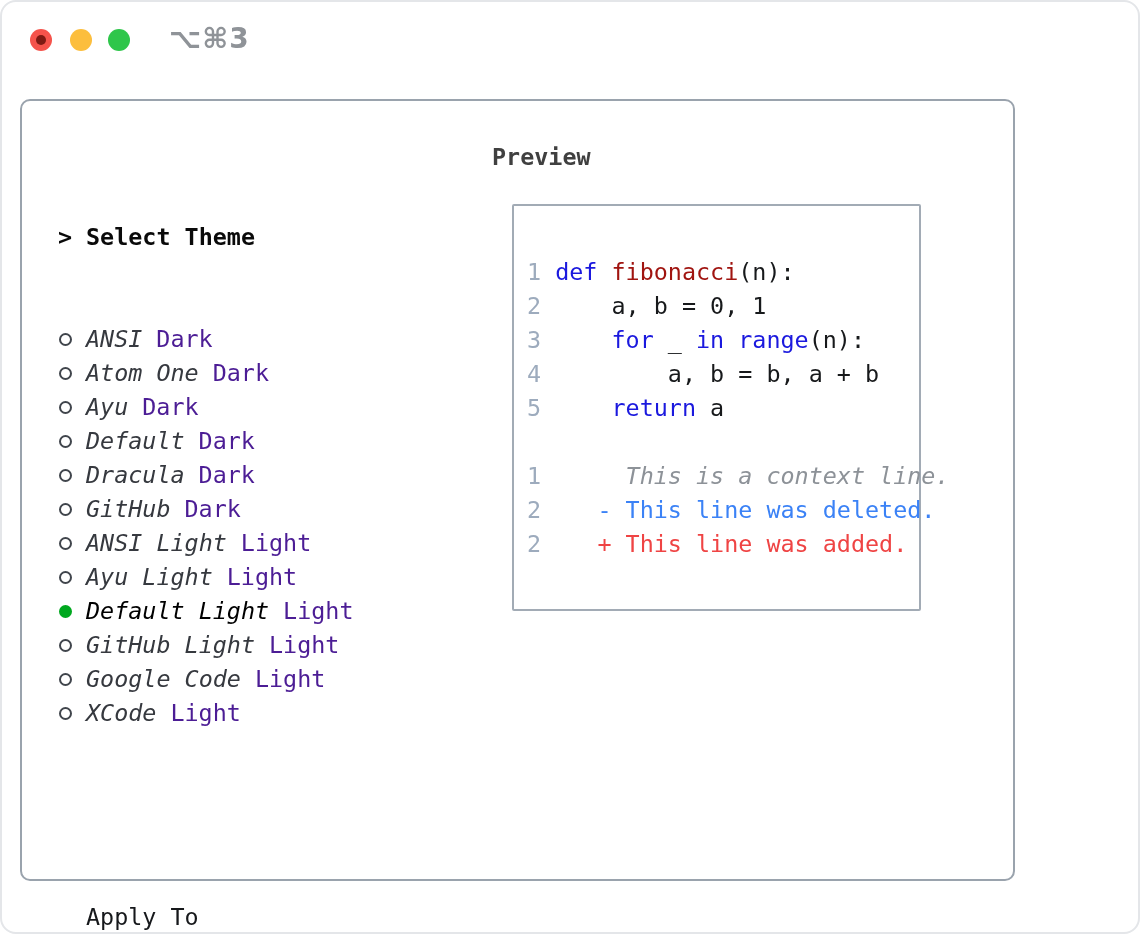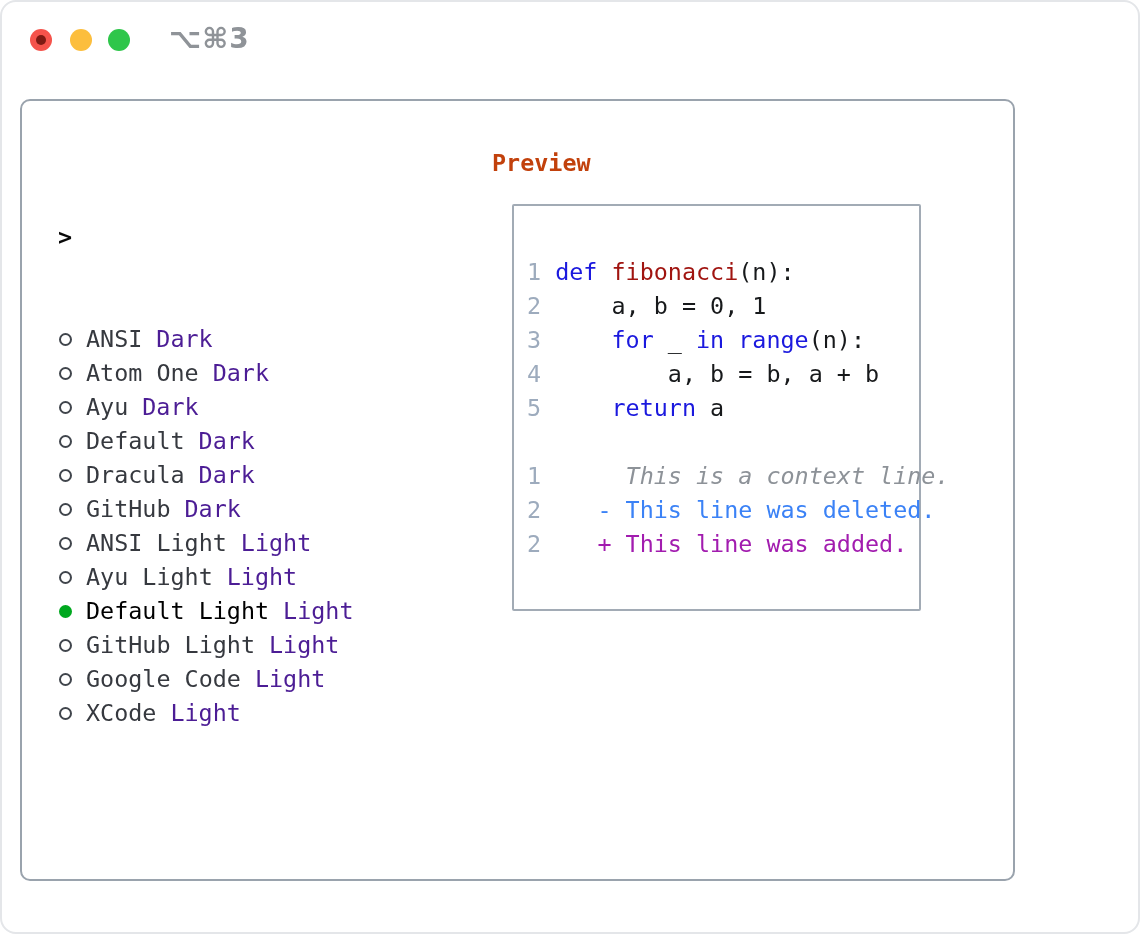--- a/index.html
+++ b/index.html
@@ -36,69 +36,72 @@
   }
   .row { height:34px; display:flex; align-items:center; }
   .marker { display:inline-flex; width:28px; align-items:center; flex:none; }
   .circle {
     display:inline-block; width:13px; height:13px; border-radius:50%;
     border:2px solid #40454c; margin-left:1px;
   }
   .circle.filled { background:#00a81f; border-color:#00a81f; }
   .cursor-char { font-weight:bold; color:#0a0a0a; }
   .list-title { font-weight:bold; color:#0a0a0a; }
-  .name { color:#36393f; }
+  .name { color:#36393f;font-style:italic; }
   .theme-row.selected .name { color:#000000; }
   .variant { color:#4c1d95; margin-left:14px; }
   .apply-title { color:#16181b; }
   .spacer-row { height:34px; }
   
   .preview-title {
-    position:absolute; left:470px; top:45px; height:34px; line-height:34px;
-    font-size:23.4px; font-weight:bold; color:#c2410c;
+    position:absolute; left:470px; top:39px; height:34px; line-height:34px;
+    font-size:23.4px; font-weight:bold; color:#404040;
   }
   .preview-box {
     position:absolute; left:490px; top:103px; width:409px; height:407px;
     border:2px solid #a2abb5; border-radius:2px; background:#fff;
   }
   .code-pane {
     position:absolute; left:13px; top:49px;
     font-size:23.4px; line-height:34px; white-space:pre; color:#17191b;
   }
   .code-line { height:34px; }
   .tok-num { color:#9dabbd; }
   .tok-kw  { color:#1b19de; }
   .tok-fn  { color:#a01410; }
   .tok-code{ color:#17191b; }
   .tok-ctx { color:#8d9298;font-style:italic; }
   .tok-del { color:#3b82f6; }
-  .tok-add { color:#a21caf; }
+  .tok-add { color:#ef4444; }
 </style>
 </head>
 <body>
 
 <div class="screen">
 
   <div class="titlebar">
     <div class="light light-red" style="background: rgb(245, 83, 75);">
       <span class="inner-dot"></span>
     </div>
     <div class="light light-yellow" style="background: rgb(252, 190, 61);"></div>
     <div class="light light-green" style="background: rgb(46, 198, 74);"></div>
     <div class="shortcut">⌥⌘3</div>
   </div>
 
   <div class="card">
 
     <div class="left-panel">
       <div class="row">
-        <span class="marker"><span class="cursor-char">&gt;</span></span>
+        <span class="marker"><span class="cursor-char">&gt;</span></span><span class="list-title">Select Theme</span>
       </div>
       <div id="theme-rows"><div class="row theme-row"><span class="marker"><span class="circle"></span></span><span class="name">ANSI</span><span class="variant">Dark</span></div><div class="row theme-row"><span class="marker"><span class="circle"></span></span><span class="name">Atom One</span><span class="variant">Dark</span></div><div class="row theme-row"><span class="marker"><span class="circle"></span></span><span class="name">Ayu</span><span class="variant">Dark</span></div><div class="row theme-row"><span class="marker"><span class="circle"></span></span><span class="name">Default</span><span class="variant">Dark</span></div><div class="row theme-row"><span class="marker"><span class="circle"></span></span><span class="name">Dracula</span><span class="variant">Dark</span></div><div class="row theme-row"><span class="marker"><span class="circle"></span></span><span class="name">GitHub</span><span class="variant">Dark</span></div><div class="row theme-row"><span class="marker"><span class="circle"></span></span><span class="name">ANSI Light</span><span class="variant">Light</span></div><div class="row theme-row"><span class="marker"><span class="circle"></span></span><span class="name">Ayu Light</span><span class="variant">Light</span></div><div class="row theme-row selected"><span class="marker"><span class="circle filled"></span></span><span class="name">Default Light</span><span class="variant">Light</span></div><div class="row theme-row"><span class="marker"><span class="circle"></span></span><span class="name">GitHub Light</span><span class="variant">Light</span></div><div class="row theme-row"><span class="marker"><span class="circle"></span></span><span class="name">Google Code</span><span class="variant">Light</span></div><div class="row theme-row"><span class="marker"><span class="circle"></span></span><span class="name">XCode</span><span class="variant">Light</span></div></div>
       <div class="spacer-row"></div>
+      <div class="row">
+        <span class="marker"></span><span class="apply-title">Apply To</span>
+      </div>
       
       
       
     </div>
 
     <div class="preview-title">Preview</div>
 
     <div class="preview-box">
       <div class="code-pane" id="code-pane"><div class="code-line"><span class="tok-num">1 </span><span class="tok-kw">def</span><span class="tok-code"> </span><span class="tok-fn">fibonacci</span><span class="tok-code">(n):</span></div><div class="code-line"><span class="tok-num">2</span><span class="tok-code">     a, b = 0, 1</span></div><div class="code-line"><span class="tok-num">3</span><span class="tok-code">     </span><span class="tok-kw">for</span><span class="tok-code"> _ </span><span class="tok-kw">in</span><span class="tok-code"> </span><span class="tok-kw">range</span><span class="tok-code">(n):</span></div><div class="code-line"><span class="tok-num">4</span><span class="tok-code">         a, b = b, a + b</span></div><div class="code-line"><span class="tok-num">5</span><span class="tok-code">     </span><span class="tok-kw">return</span><span class="tok-code"> a</span></div><div class="code-line">&nbsp;</div><div class="code-line"><span class="tok-num">1</span><span class="tok-ctx">      This is a context line.</span></div><div class="code-line"><span class="tok-num">2</span><span class="tok-del">    - This line was deleted.</span></div><div class="code-line"><span class="tok-num">2</span><span class="tok-add">    + This line was added.</span></div></div>
     </div>

